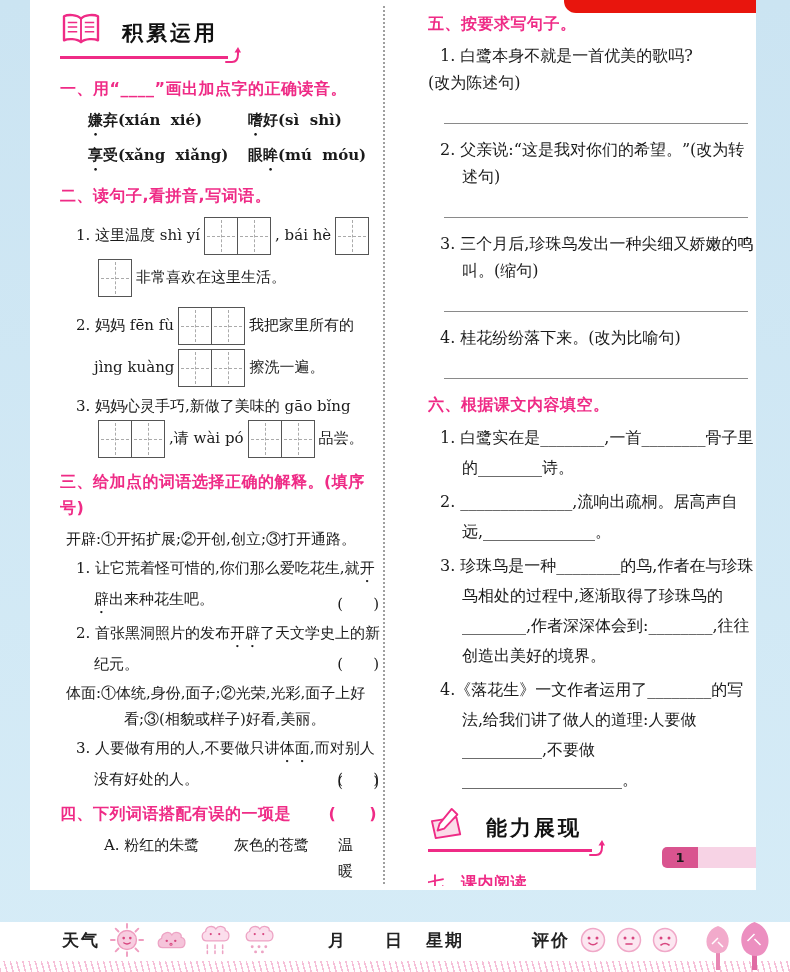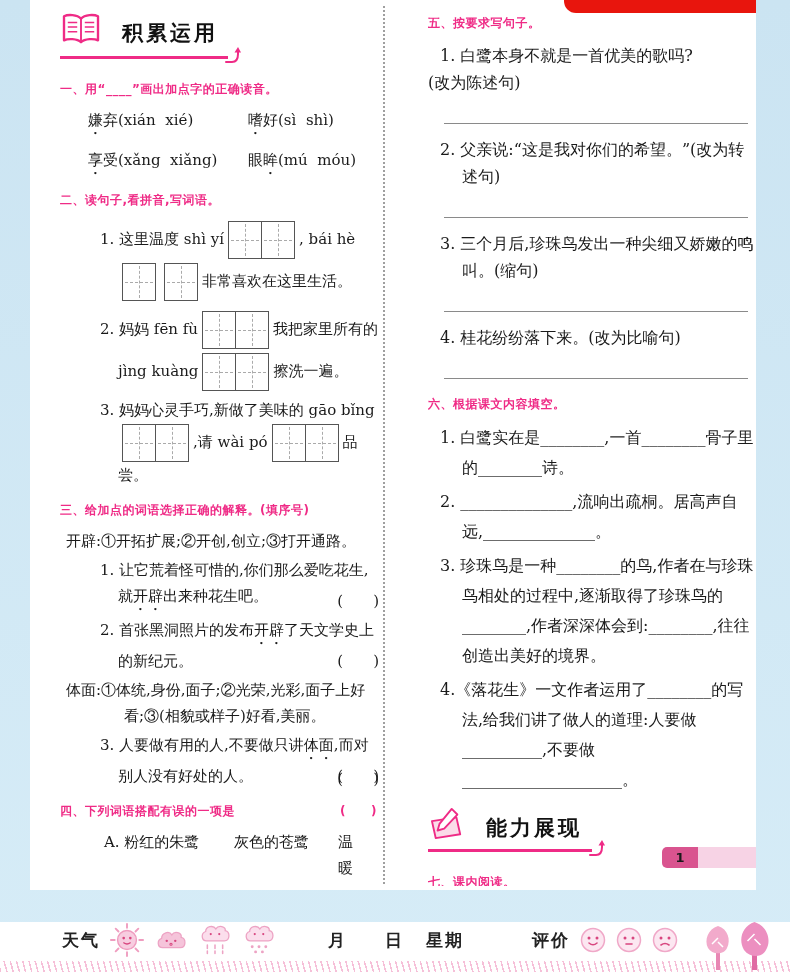--- a/index.html
+++ b/index.html
@@ -12,28 +12,28 @@
 
   .col{position:absolute;overflow:hidden;font-size:15px;line-height:26px;}
   .col-left{left:30px;top:8px;width:323px;height:878px;}
   .col-right{left:398px;top:6px;width:328px;height:880px;font-size:16px;line-height:27px;}
 
   
   .sec-header{position:relative;display:inline-flex;align-items:center;gap:20px;border-bottom:3px solid #ef2b86;padding:2px 10px 2px 0;margin:2px 0 8px;}
   .sec-title{font-size:21px;font-weight:bold;letter-spacing:3px;color:#111;font-family:"Liberation Sans",sans-serif;}
   .hook{position:absolute;right:-13px;bottom:-8px;}
 
-  .ititle{color:#ef2b86;font-weight:bold;font-size:12px;margin:9px 0 5px;letter-spacing:0.5px;}
+  .ititle{color:#ef2b86;font-weight:bold;font-size:16px;margin:9px 0 5px;letter-spacing:0.5px;}
   .ex4-title{display:flex;justify-content:space-between;padding-right:6px;}
 
   
-  .ex1-grid{display:grid;grid-template-columns:160px auto;row-gap:9px;padding-left:28px;margin-bottom:2px;}
-
-  
-  .hitem{position:relative;margin-left:40px;padding-left:18px;text-indent:-18px;margin-top:3px;}
+  .ex1-grid{display:grid;grid-template-columns:160px auto;row-gap:3px;padding-left:28px;margin-bottom:2px;font-weight:bold;}
+
+  
+  .hitem{position:relative;margin-left:16px;padding-left:18px;text-indent:-18px;margin-top:3px;}
   .hitem-r{position:relative;margin-left:12px;padding-left:22px;text-indent:-22px;margin-top:3px;}
   .def{margin-left:6px;padding-left:58px;text-indent:-58px;margin-top:3px;font-family:"DejaVu Serif",serif;}
   .kai{font-family:"DejaVu Serif",serif;}
   .ex2-item{line-height:1.55;margin-top:6px;}
 
   .paren{position:absolute;right:4px;bottom:0;text-indent:0;}
   .paren-pink{color:#ef2b86;font-weight:bold;}
 
   .dotted{-webkit-text-emphasis:filled dot;-webkit-text-emphasis-position:under left;text-emphasis:filled dot;text-emphasis-position:under left;}
 

